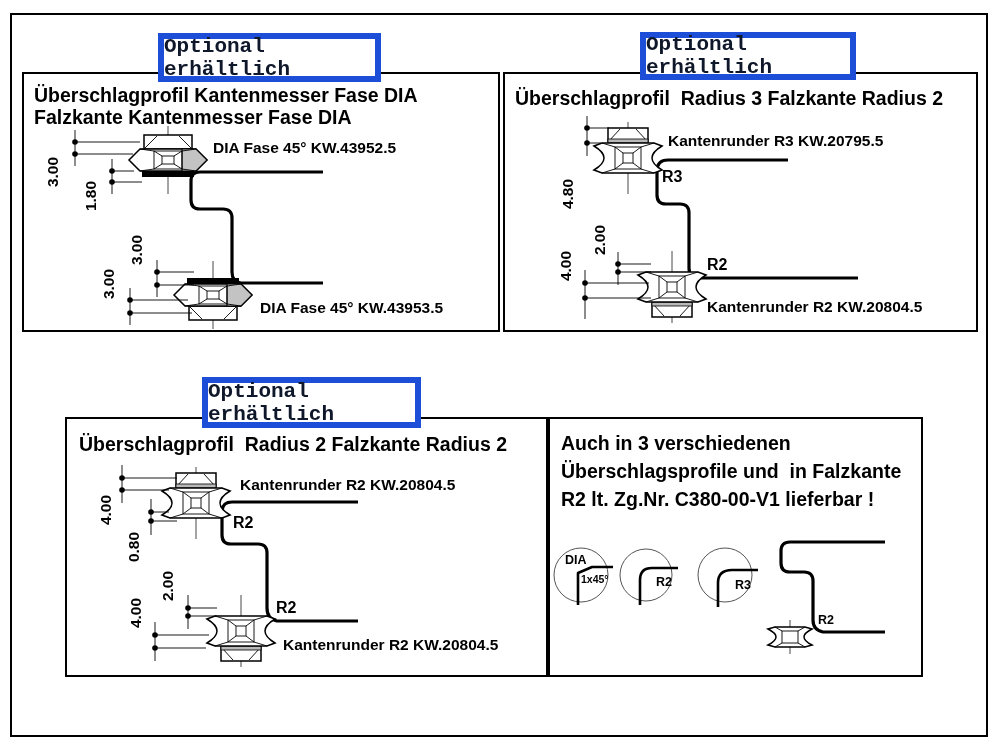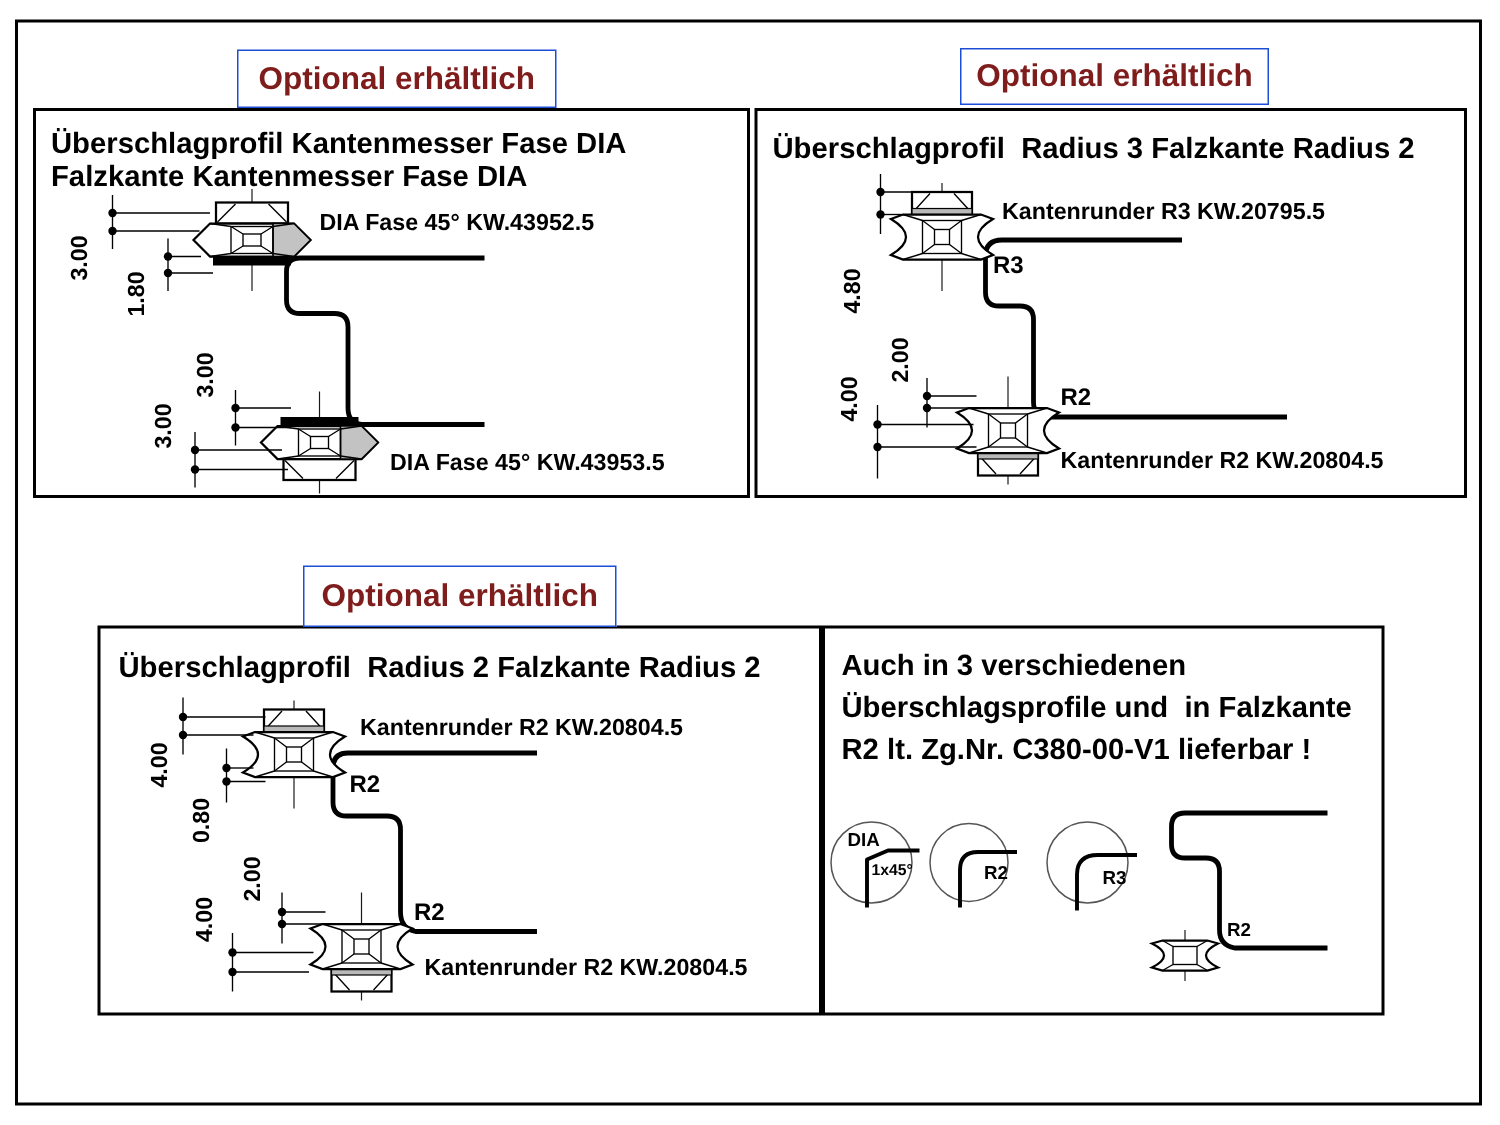--- a/index.html
+++ b/index.html
@@ -1,20 +1,20 @@
 <!DOCTYPE html>
 <html><head>
 <meta charset="utf-8">
 <style>
   html,body{margin:0;padding:0;background:#ffffff;}
   body{width:1000px;height:750px;position:relative;font-family:"Liberation Sans",sans-serif;overflow:hidden;}
   .frame{position:absolute;left:10px;top:13px;width:974px;height:720px;border:2px solid #000;background:#fff;}
   svg.panel{position:absolute;overflow:visible;}
-  .hdr{position:absolute;background:#fff;border:1px solid #1d4ed8;display:flex;align-items:center;justify-content:center;
-       font-weight:bold;font-size:21px;color:#7f1d1d;z-index:6;letter-spacing:0px;}
+  .hdr{position:absolute;background:#fff;border:6px solid #1d4ed8;display:flex;align-items:center;justify-content:center;
+       font-weight:bold;font-size:21px;color:#0f172a;z-index:6;letter-spacing:0px;font-family:Liberation Mono, monospace;}
   svg text{font-family:"Liberation Sans",sans-serif;font-weight:bold;fill:#000;white-space:pre;}
   .ttl{font-size:19.5px;}
   .par{font-size:19.5px;}
   .lbl{font-size:15.5px;}
   .rlbl{font-size:16px;}
   .dim{font-size:15.5px;}
   .sm{font-size:12.5px;}
   .xs{font-size:10.5px;}
   .thick{stroke:#000;stroke-width:3.2;fill:none;stroke-linejoin:round;stroke-linecap:butt;}
   .med{stroke:#000;stroke-width:1.5;fill:#fff;}

